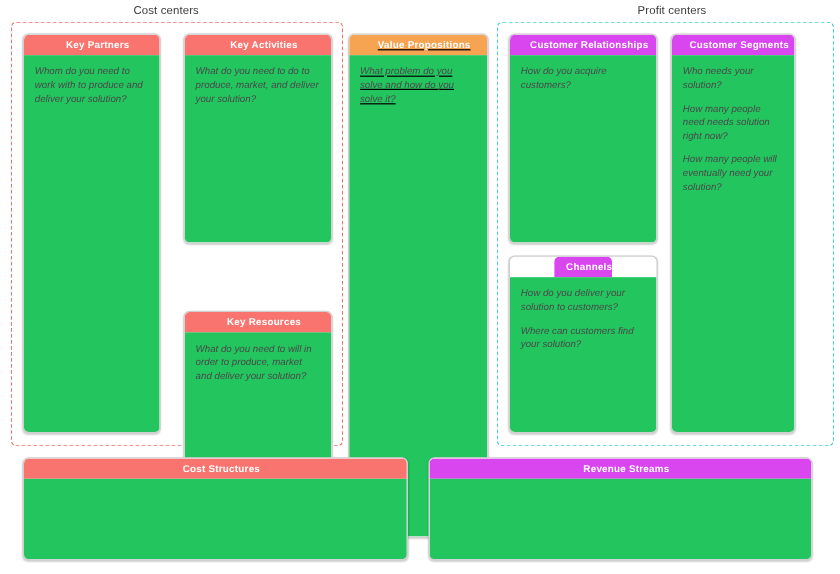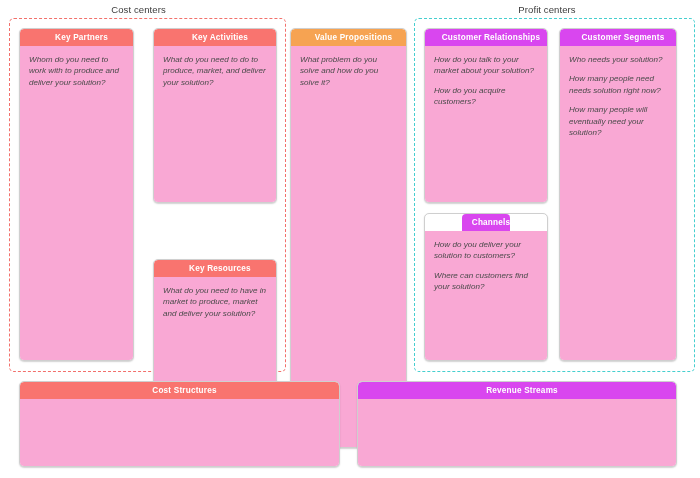--- a/index.html
+++ b/index.html
@@ -26,21 +26,21 @@
   
   .group-label {
     position: absolute;
     font-size: 9.5px;
     color: #3b3b3b;
     text-align: center;
     letter-spacing: .1px;
     white-space: nowrap;
   }
   #label-cost   { left: 0;   top: 4px; width: 277px; }
-  #label-profit { left: 406px; top: 4px; width: 282px; }
+  #label-profit { left: 419px; top: 4px; width: 282px; }
 
   
   .group-frame {
     position: absolute;
     border-width: 1.4px;
     border-style: dashed;
     border-radius: 5px;
     box-sizing: border-box;
     background: transparent;
   }
@@ -78,44 +78,44 @@
     flex: 0 0 auto;
     border-top-left-radius: 4px;
     border-top-right-radius: 4px;
     white-space: nowrap;
     overflow: hidden;
     padding-left: 10px;
   }
   .card-body {
     flex: 1 1 auto;
     padding: 8px 9px 6px 9px;
-    background: #f9a8d4;
+    background: #22c55e;
   }
   .prompt {
     font-size: 8.1px;
     font-style: italic;
     color: #4a4a4a;
     line-height: 1.42;
     margin: 0 0 8px 0;
   }
   .prompt:last-child { margin-bottom: 0; }
 
   
   .hdr-coral  { background: #f9746f; }
   .hdr-orange { background: #f6a352; }
   .hdr-teal   { background: #d946ef; }
 
   
   #card-key-partners            { left: 19px;  top: 28px;  width: 115px; height: 333px; }
   #card-key-activities          { left: 153px; top: 28px;  width: 124px; height: 175px; }
   #card-key-resources           { left: 153px; top: 216px; width: 124px; height: 145px; margin-top: 43px; }
-  #card-value-propositions      { left: 290px; top: 28px;  width: 117px; height: 420px; }
+  #card-value-propositions      { left: 290px; top: 28px;  width: 117px; height: 420px; text-decoration: underline; }
   #card-customer-relationships  { left: 424px; top: 28px;  width: 124px; height: 175px; }
   #card-channels                { left: 424px; top: 213px; width: 124px; height: 148px; align-items: center; }
-  #card-customer-segments       { left: 559px; top: 28px;  width: 118px; height: 333px; }
+  #card-customer-segments       { left: 559px; top: 28px;  width: 104px; height: 333px; }
 
   #card-cost-structures  { left: 19px;  top: 381px; width: 321px; height: 86px; }
   #card-revenue-streams  { left: 357px; top: 381px; width: 320px; height: 86px; }
 </style>
 </head>
 <body>
 
 <div id="canvas">
 
   <div class="group-label" id="label-cost">Cost centers</div>
@@ -134,35 +134,34 @@
   <div class="card" id="card-key-activities">
     <div class="card-header hdr-coral">Key Activities</div>
     <div class="card-body">
       <p class="prompt">What do you need to do to produce, market, and deliver your solution?</p>
     </div>
   </div>
 
   <div class="card" id="card-key-resources">
     <div class="card-header hdr-coral">Key Resources</div>
     <div class="card-body">
-      <p class="prompt">What do you need to have in market to produce, market and deliver your solution?</p>
+      <p class="prompt">What do you need to will in order to produce, market and deliver your solution?</p>
     </div>
   </div>
 
   <div class="card" id="card-value-propositions">
     <div class="card-header hdr-orange">Value Propositions</div>
     <div class="card-body">
       <p class="prompt">What problem do you solve and how do you solve it?</p>
     </div>
   </div>
 
   <div class="card" id="card-customer-relationships">
     <div class="card-header hdr-teal">Customer Relationships</div>
     <div class="card-body">
-      <p class="prompt">How do you talk to your market about your solution?</p>
       <p class="prompt">How do you acquire customers?</p>
     </div>
   </div>
 
   <div class="card" id="card-channels">
     <div class="card-header hdr-teal">Channels</div>
     <div class="card-body">
       <p class="prompt">How do you deliver your solution to customers?</p>
       <p class="prompt">Where can customers find your solution?</p>
     </div>

